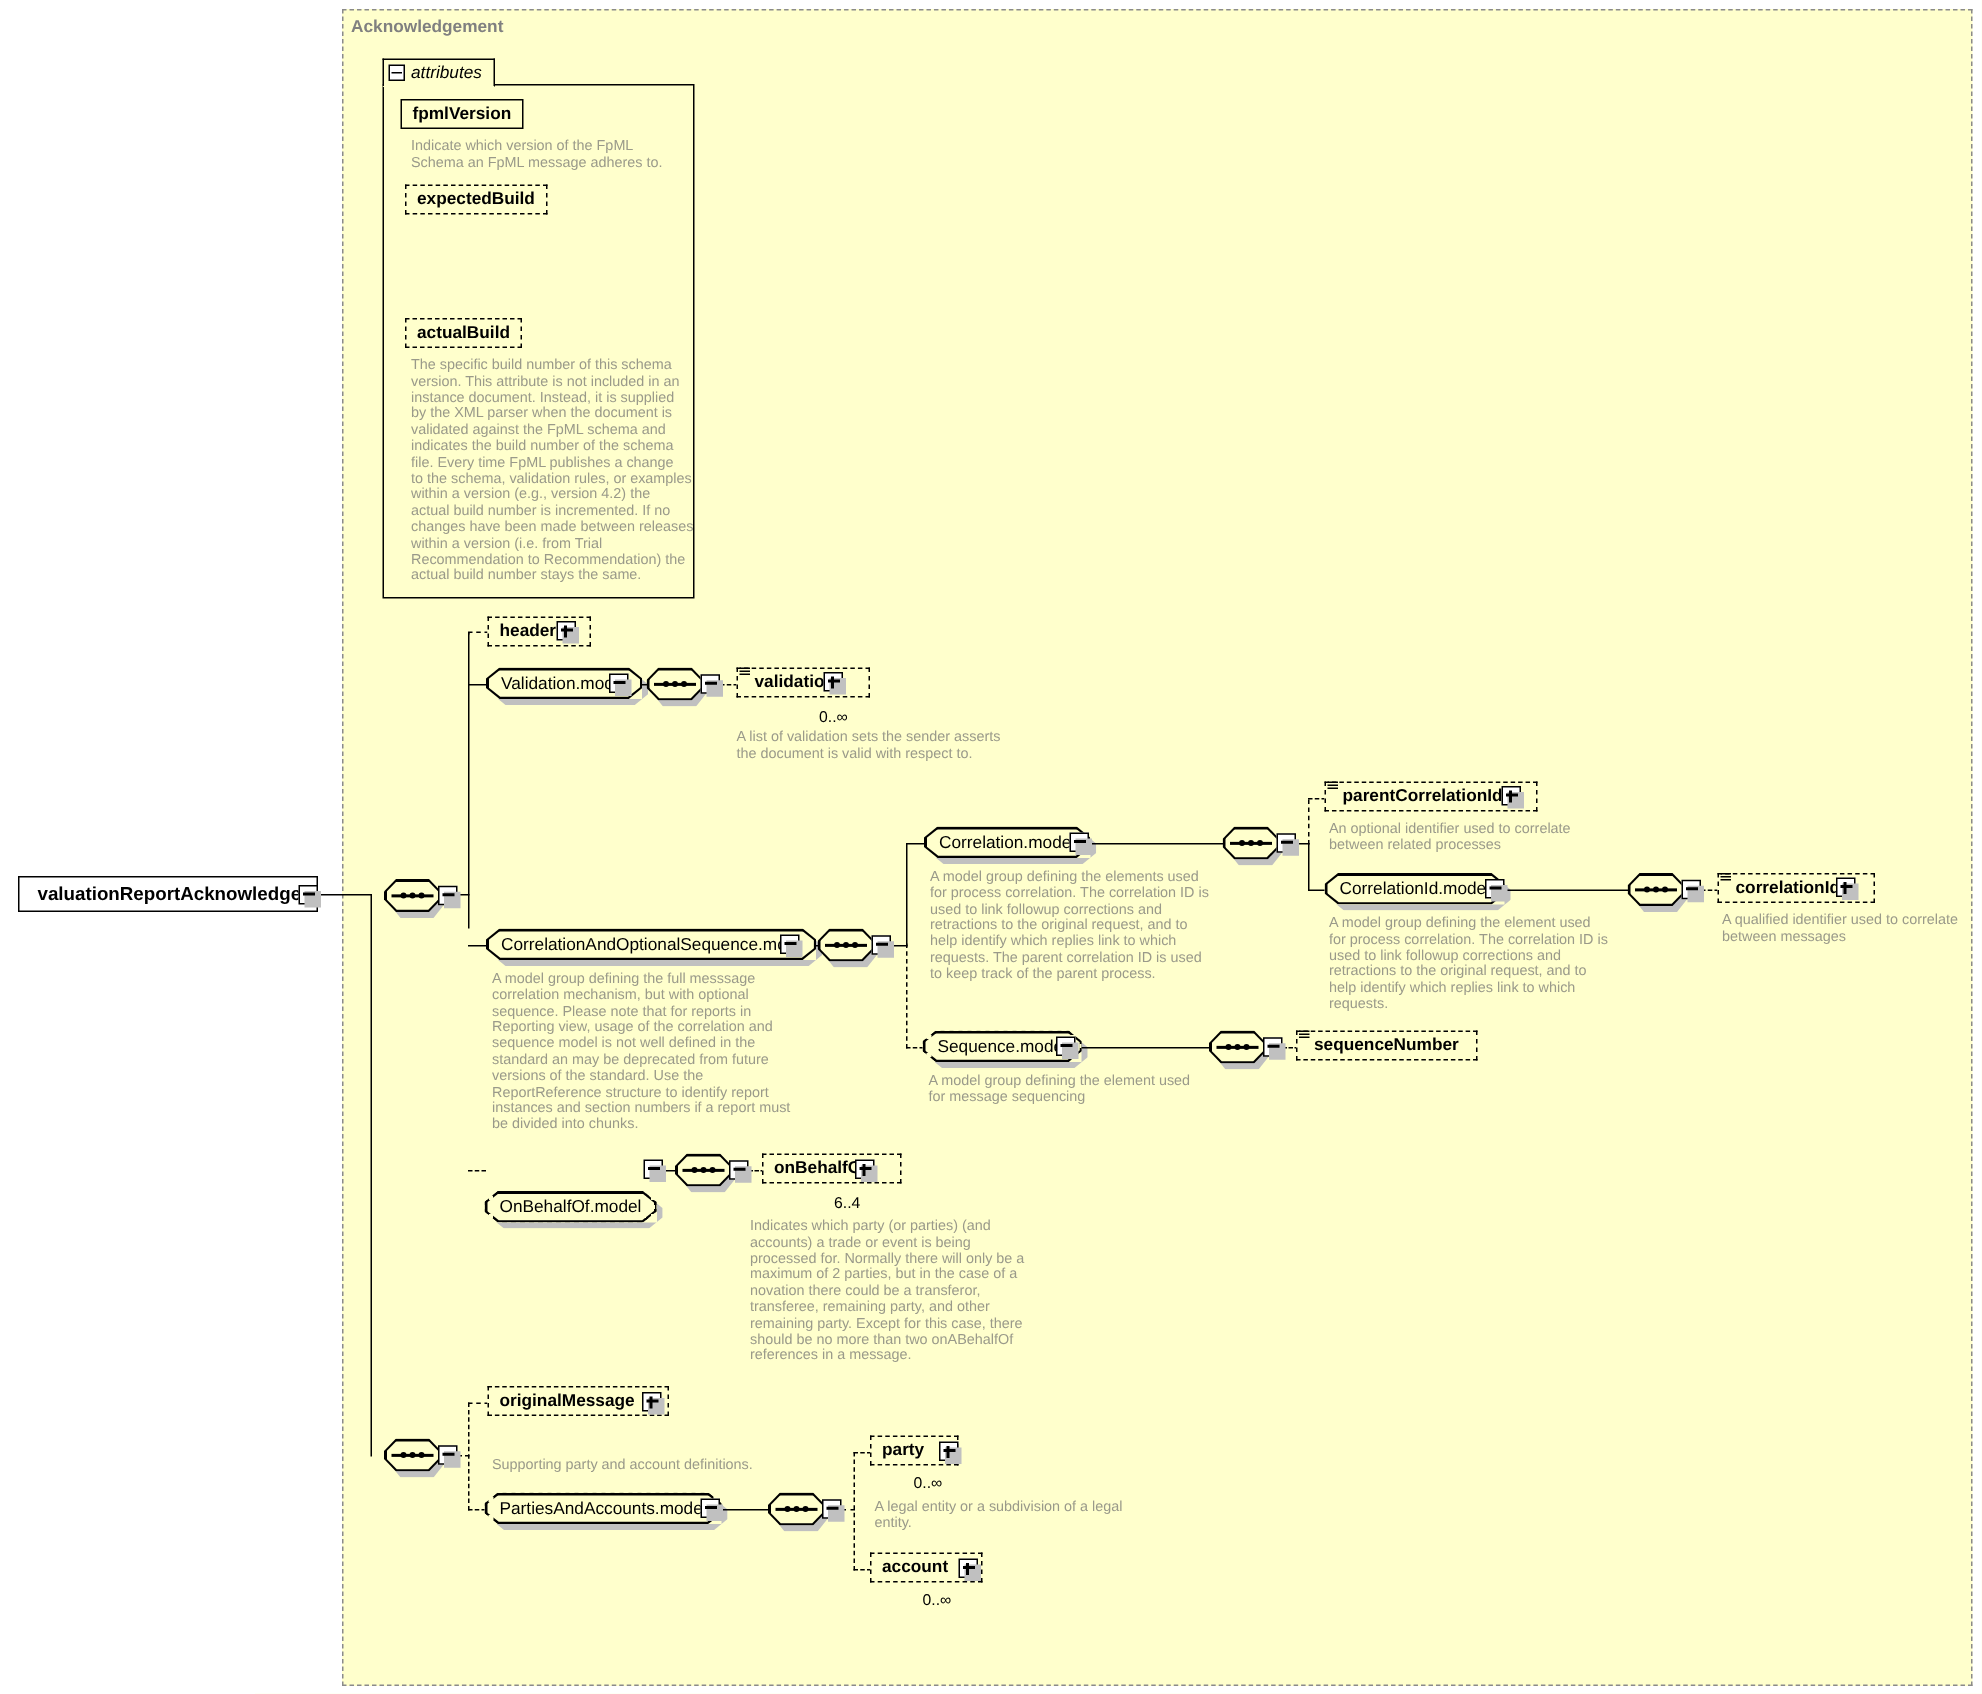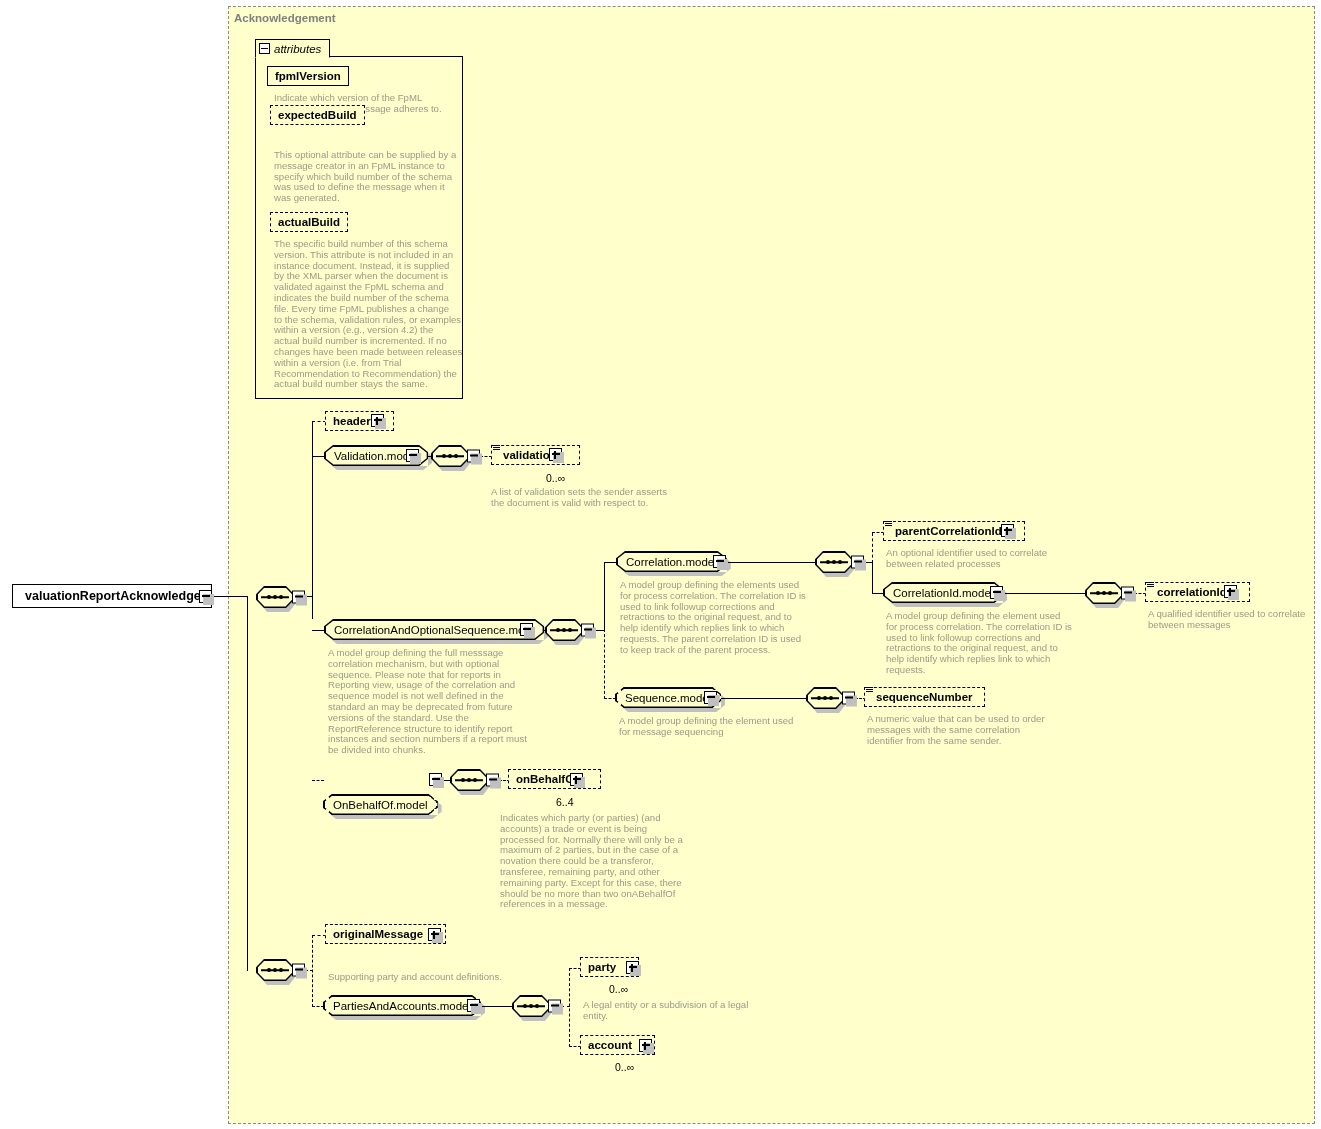--- a/index.html
+++ b/index.html
@@ -256,31 +256,26 @@
 
   <div class="node" style="left:267px;top:66px;">
     <span class="shadow"></span>
     <span class="node-inner solid-box">
       <span class="node-label">fpmlVersion</span>
     </span>
   </div>
   <div class="desc" style="left:274px;top:93px;width:190px;">Indicate which version of the FpML
 Schema an FpML message adheres to.</div>
 
-  <div class="node" style="left:270px;top:105px;">
+  <div class="node" style="left:270px;top:123px;">
     <span class="shadow"></span>
     <span class="node-inner dashed-box">
       <span class="node-label">expectedBuild</span>
     </span>
   </div>
-  <div class="desc" style="left:274px;top:150px;width:190px;">This optional attribute can be supplied by a
-message creator in an FpML instance to
-specify which build number of the schema
-was used to define the message when it
-was generated.</div>
 
   <div class="node" style="left:270px;top:212px;">
     <span class="shadow"></span>
     <span class="node-inner dashed-box">
       <span class="node-label">actualBuild</span>
     </span>
   </div>
   <div class="desc" style="left:274px;top:239px;width:192px;">The specific build number of this schema
 version. This attribute is not included in an
 instance document. Instead, it is supplied
@@ -582,23 +577,20 @@
     <span class="shadow"></span>
     <span class="attr-mark">
         <i></i>
         <i></i>
         <i></i>
       </span>
     <span class="node-inner dashed-box" style="padding-left:8px;padding-right:8px;">
       <span class="node-label">sequenceNumber</span>
     </span>
   </div>
-  <div class="desc" style="left:867px;top:714px;width:200px;">A numeric value that can be used to order
-messages with the same correlation
-identifier from the same sender.</div>
 
   <div class="hld" style="left:312px;top:780px;width:12px;"></div>
   <div class="mgroup" style="left:323px;top:769px;margin-top:25px;">
     <span class="hexwrap">
       <span class="hexshadow"></span>
       <span class="hex dashedhex">
         <span class="hexborder"></span>
           <span class="hexfill"></span>
         <span class="hex-label">OnBehalfOf.model</span>
       </span>

